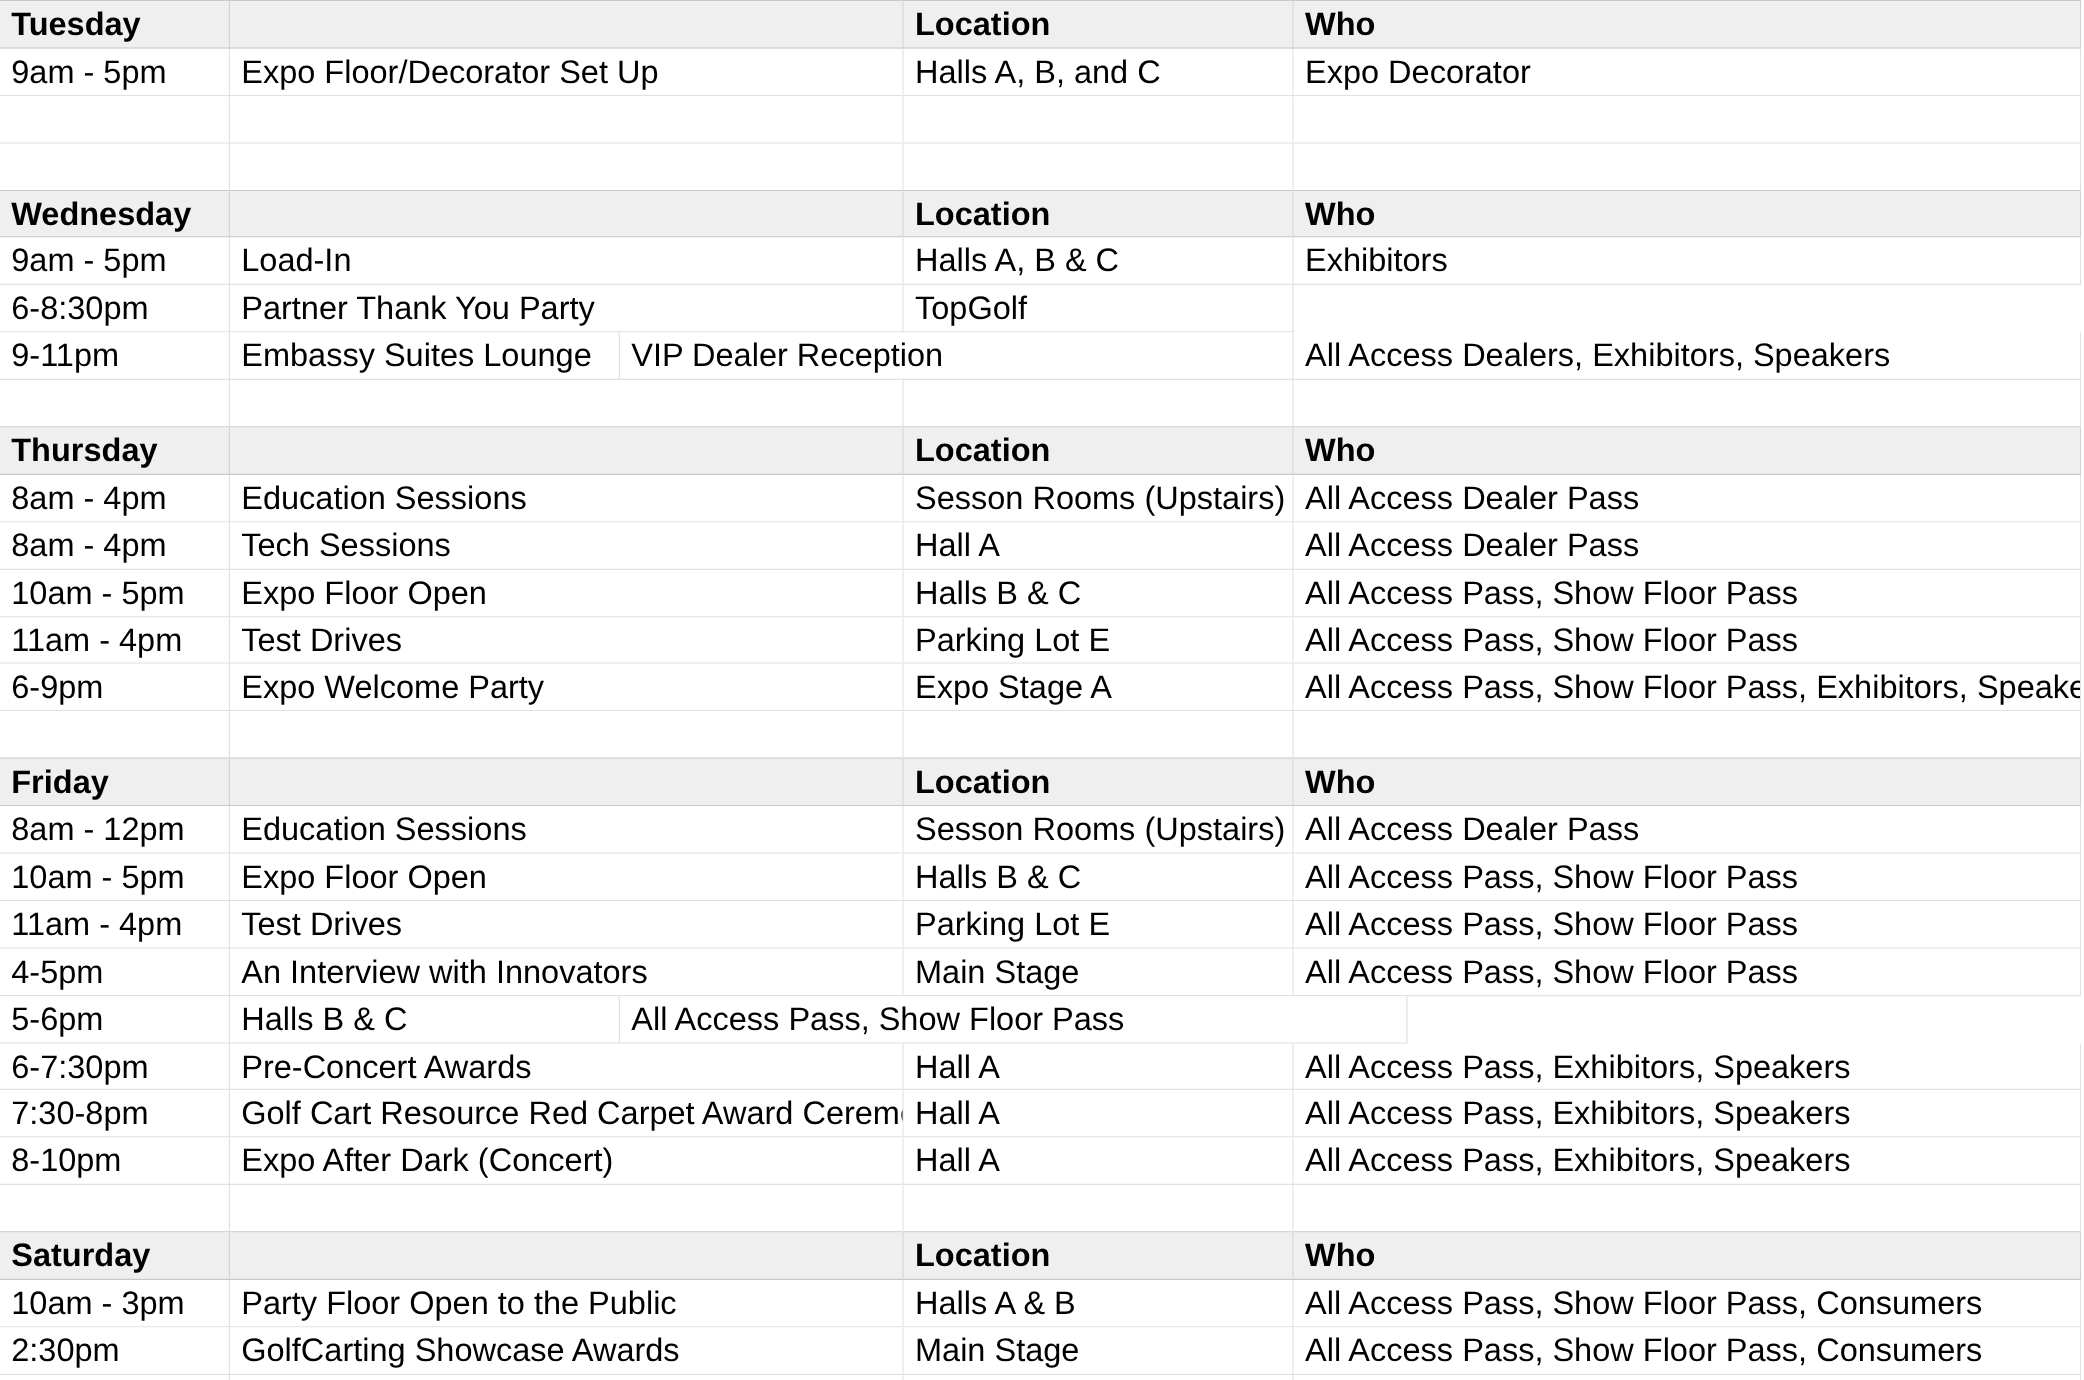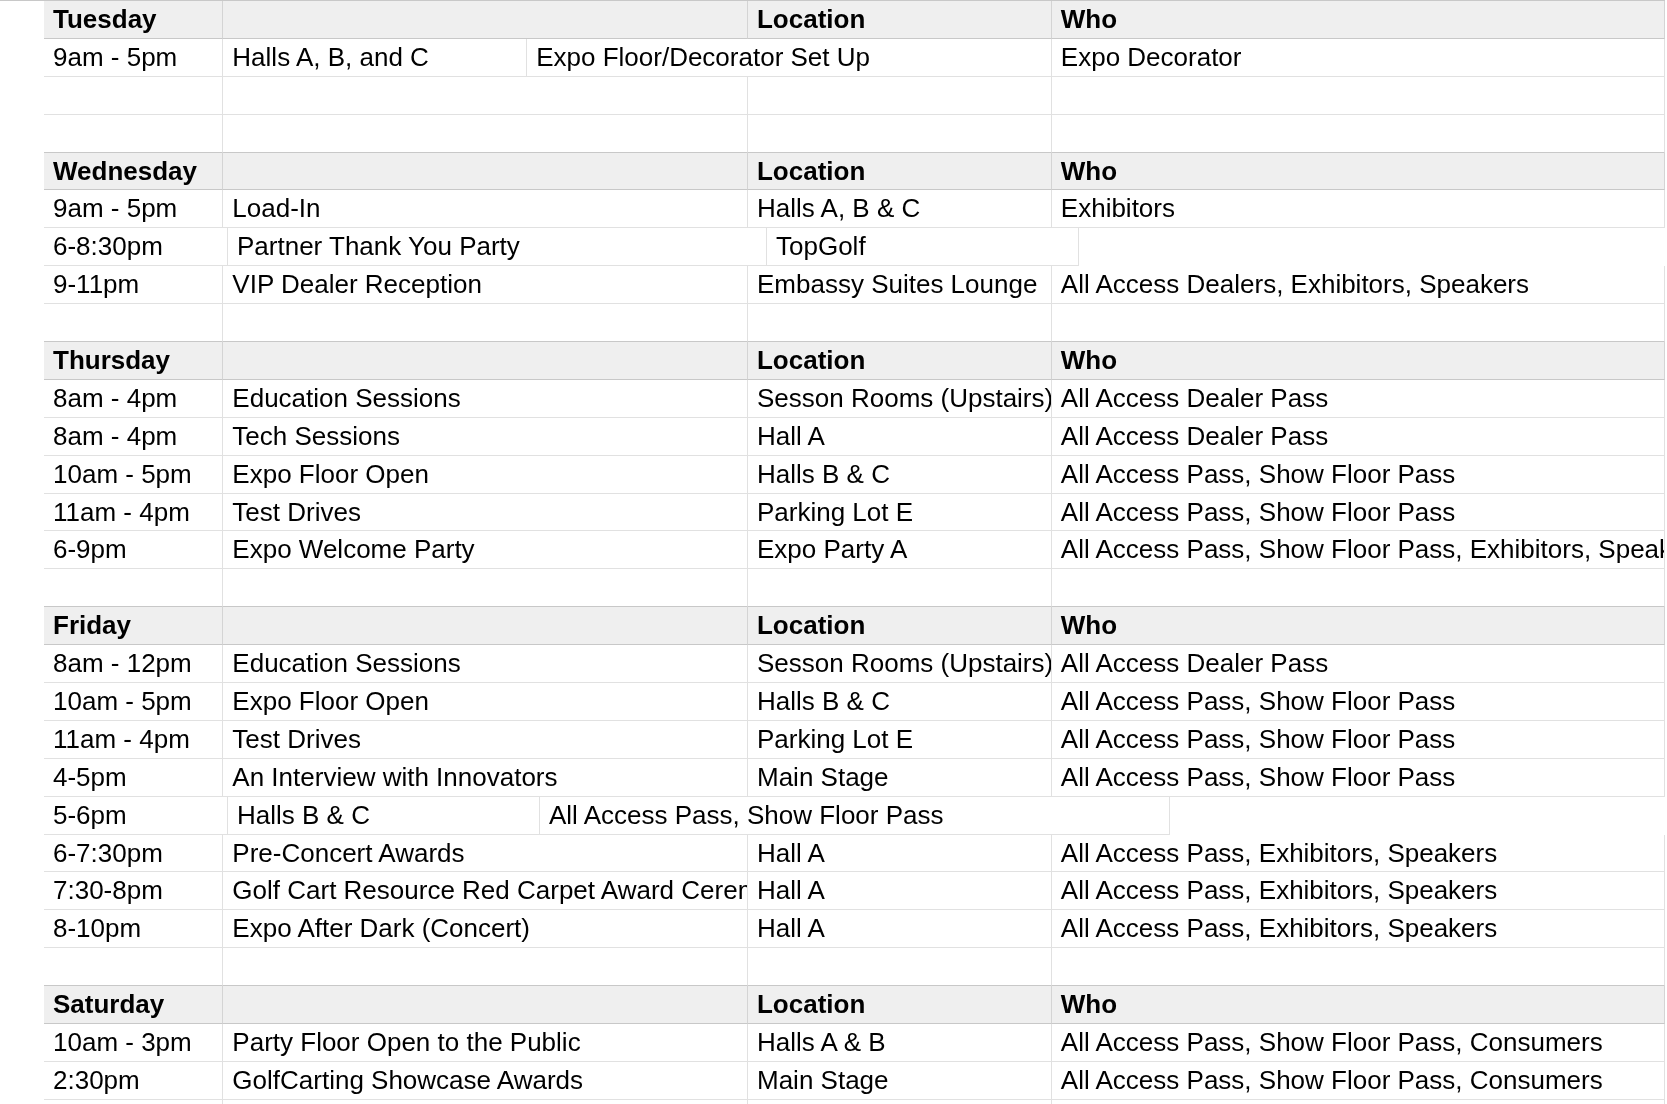--- a/index.html
+++ b/index.html
@@ -4,21 +4,21 @@
 <style>
   html,body{margin:0;padding:0;}
   body{
     width:1667px;height:1104px;overflow:hidden;background:#ffffff;
     font-family:"Liberation Sans",sans-serif;font-size:26px;color:#000000;
   }
   .sheet{
     width:1665px;height:1104px;box-sizing:border-box;
     border-top:1px solid #c8c8c8;overflow:hidden;
   }
-  .row{display:flex;height:37.9px;box-sizing:border-box;margin-left:44px;}
+  .row{display:flex;height:37.9px;box-sizing:border-box;}
   .cell{
     box-sizing:border-box;display:flex;align-items:center;
     padding-left:9px;padding-right:4px;
     border-right:1px solid #e1e1e1;border-bottom:1px solid #e1e1e1;
     white-space:nowrap;overflow:hidden;background:#ffffff;
   }
   .c0{width:184px;}
   .c1{width:539px;}
   .c2{width:312px;}
   .c3{width:630px;}
@@ -33,22 +33,22 @@
 
 <div class="sheet">
     <div class="row day-header">
     <div class="cell c0">Tuesday</div>
     <div class="cell c1"></div>
     <div class="cell c2">Location</div>
     <div class="cell c3">Who</div>
   </div>
     <div class="row event">
     <div class="cell c0">9am - 5pm</div>
+    <div class="cell c1">Expo Floor/Decorator Set Up</div>
     <div class="cell c2">Halls A, B, and C</div>
-    <div class="cell c1">Expo Floor/Decorator Set Up</div>
     <div class="cell c3">Expo Decorator</div>
   </div>
     <div class="row blank">
     <div class="cell c0"></div>
     <div class="cell c1"></div>
     <div class="cell c2"></div>
     <div class="cell c3"></div>
   </div>
     <div class="row blank pre-header">
     <div class="cell c0"></div>
@@ -68,22 +68,22 @@
     <div class="cell c2">Halls A, B &amp; C</div>
     <div class="cell c3">Exhibitors</div>
   </div>
     <div class="row event">
     <div class="cell c0">6-8:30pm</div>
     <div class="cell c1">Partner Thank You Party</div>
     <div class="cell c2">TopGolf</div>
   </div>
     <div class="row event">
     <div class="cell c0">9-11pm</div>
+    <div class="cell c2">Embassy Suites Lounge</div>
     <div class="cell c1">VIP Dealer Reception</div>
-    <div class="cell c2">Embassy Suites Lounge</div>
     <div class="cell c3">All Access Dealers, Exhibitors, Speakers</div>
   </div>
     <div class="row blank pre-header">
     <div class="cell c0"></div>
     <div class="cell c1"></div>
     <div class="cell c2"></div>
     <div class="cell c3"></div>
   </div>
     <div class="row day-header">
     <div class="cell c0">Thursday</div>
@@ -111,21 +111,21 @@
   </div>
     <div class="row event">
     <div class="cell c0">11am - 4pm</div>
     <div class="cell c1">Test Drives</div>
     <div class="cell c2">Parking Lot E</div>
     <div class="cell c3">All Access Pass, Show Floor Pass</div>
   </div>
     <div class="row event">
     <div class="cell c0">6-9pm</div>
     <div class="cell c1">Expo Welcome Party</div>
-    <div class="cell c2">Expo Party A</div>
+    <div class="cell c2">Expo Stage A</div>
     <div class="cell c3">All Access Pass, Show Floor Pass, Exhibitors, Speakers</div>
   </div>
     <div class="row blank pre-header">
     <div class="cell c0"></div>
     <div class="cell c1"></div>
     <div class="cell c2"></div>
     <div class="cell c3"></div>
   </div>
     <div class="row day-header">
     <div class="cell c0">Friday</div>

